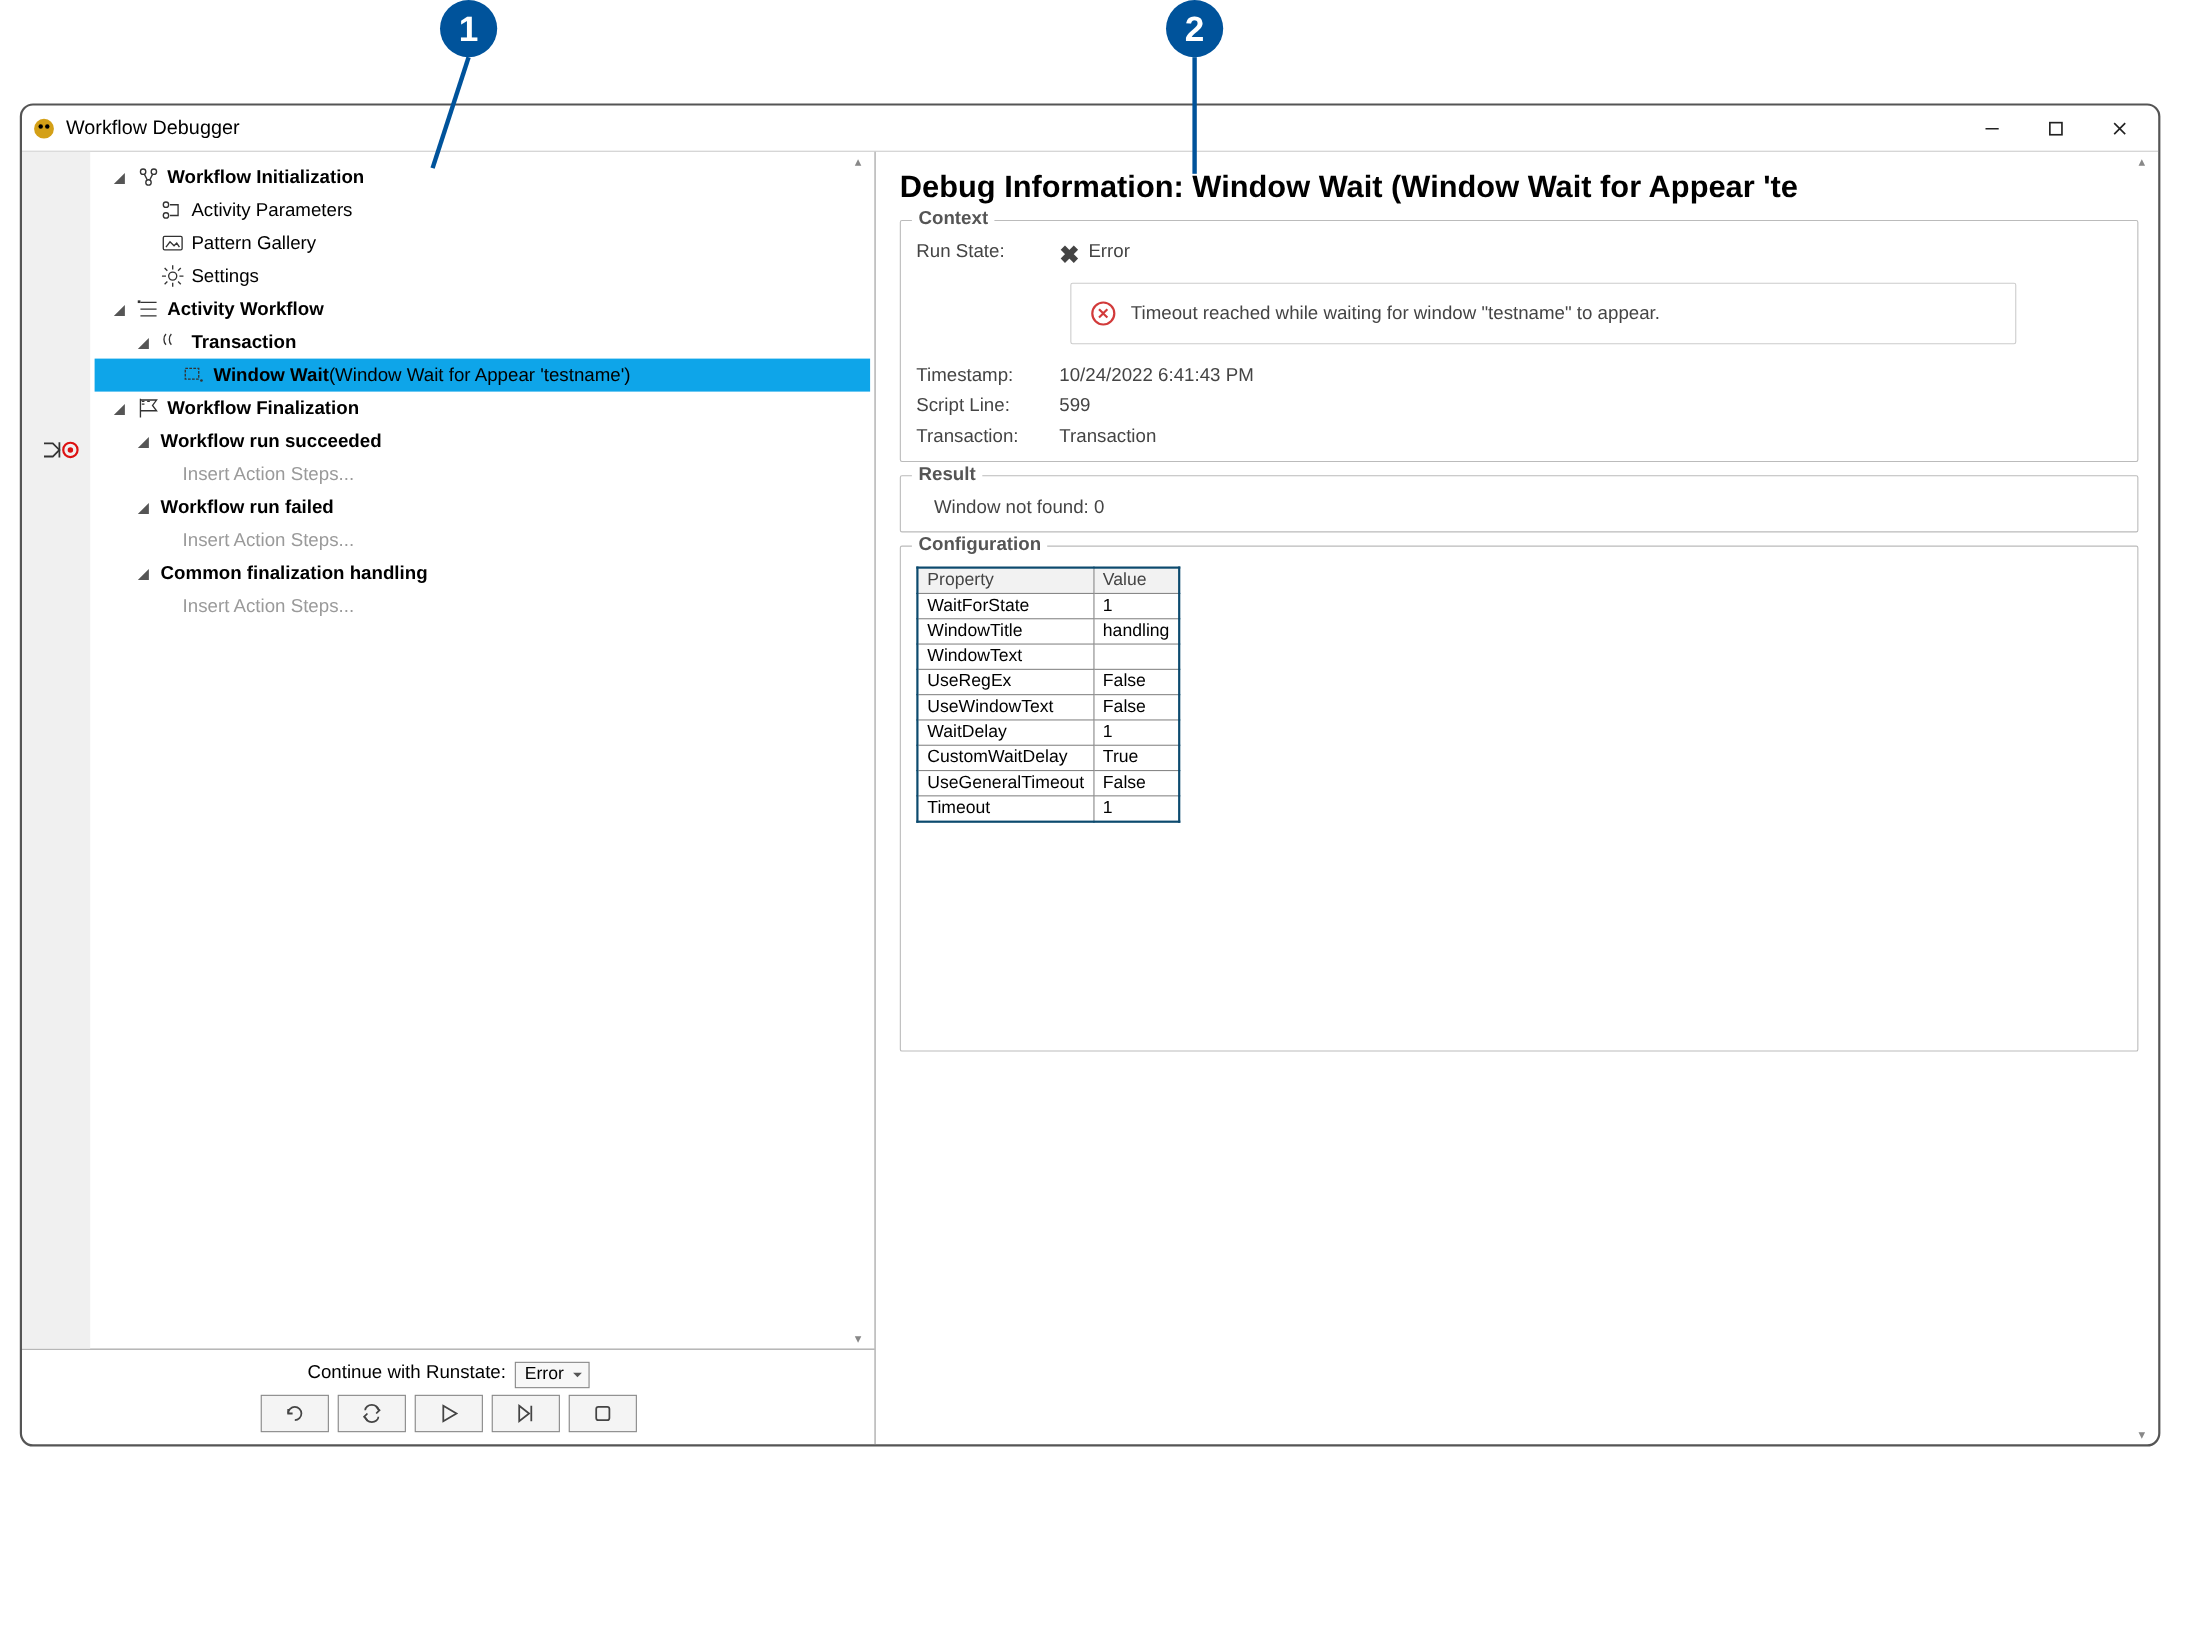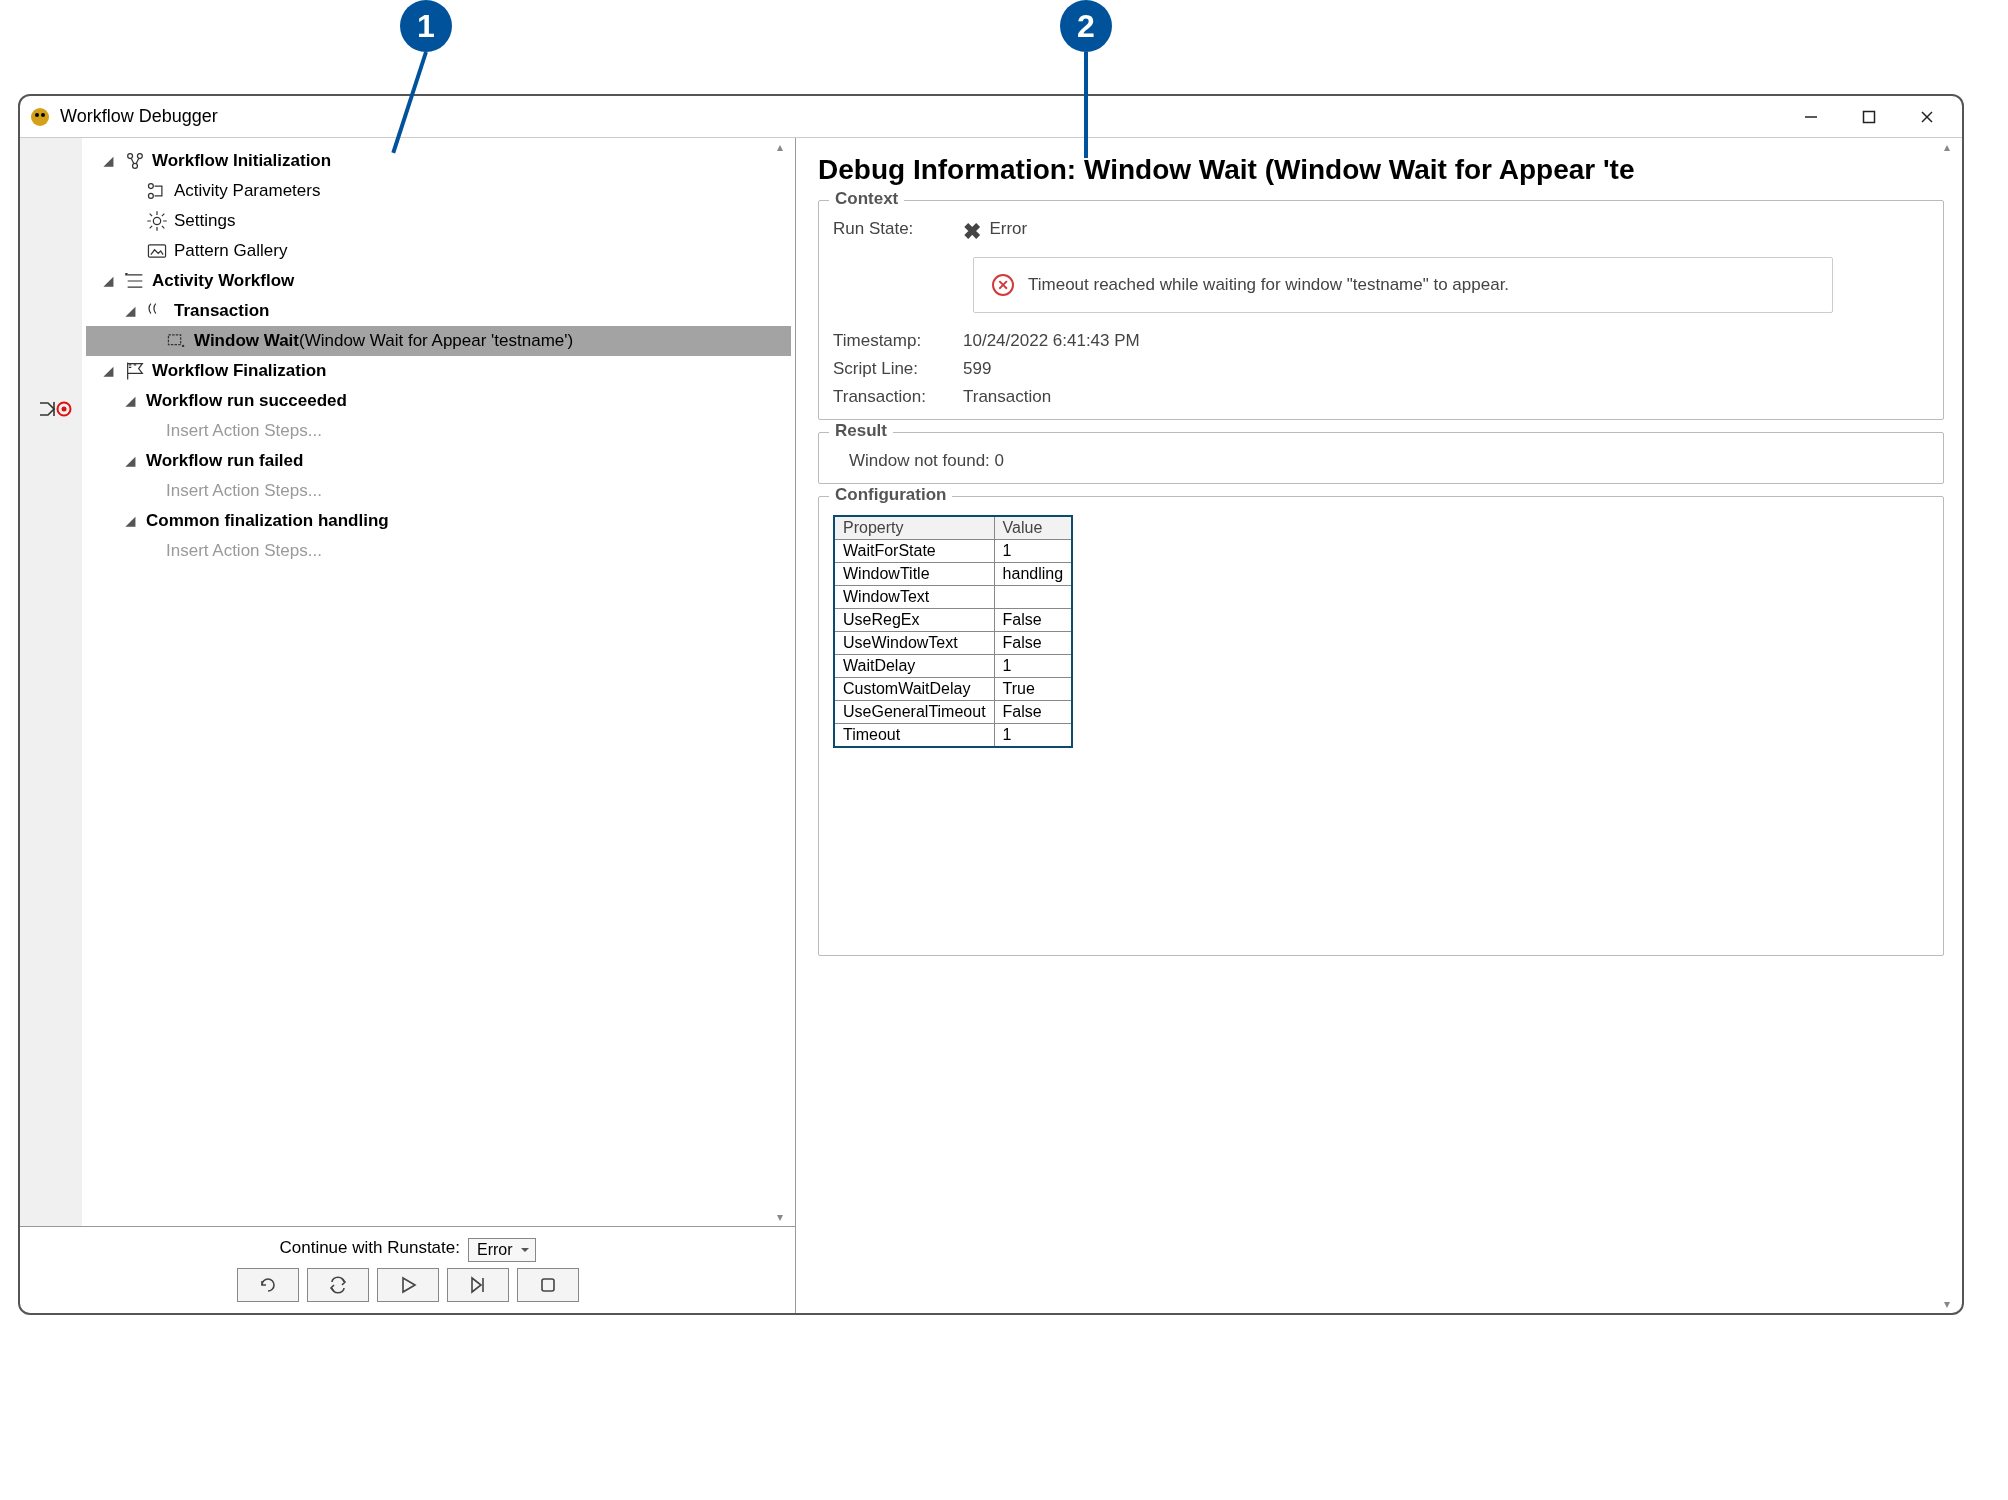--- a/index.html
+++ b/index.html
@@ -88,21 +88,21 @@
   font-size: 17px;
   position: relative;
 }
 .tree-node {
   display: flex; align-items: center;
   height: 30px;
   white-space: nowrap;
 }
 .tree-node.bold { font-weight: 700; }
 .tree-node.dim { color: #9a9a9a; }
-.tree-node.selected { background: #a3a3a3; }
+.tree-node.selected { background: #0ea5e9; }
 .exp {
   width: 16px; display: inline-block;
   color: #555; font-size: 12px; margin-right: 4px;
 }
 .node-icon {
   width: 22px; height: 18px;
   display: inline-flex; align-items: center; justify-content: center;
   margin-right: 6px;
 }
 .suffix { font-weight: 400; }
@@ -283,43 +283,43 @@
                   <circle cx="4" cy="5" r="2" fill="none" stroke="#333"></circle>
                   <circle cx="4" cy="13" r="2" fill="none" stroke="#333"></circle>
                   <path d="M7 5 L13 5 L13 13 L7 13" fill="none" stroke="#333"></path>
                 </svg>
               </span>
             <span>Activity Parameters</span>
           </div>
           <div class="tree-node" style="padding-left:60px;">
             <span class="node-icon">
                 <svg viewBox="0 0 18 18">
+                  <rect x="2" y="4" width="14" height="10" rx="1" fill="none" stroke="#333"></rect>
+                  <path d="M4 12 L7 8 L10 11 L12 9 L14 12" fill="none" stroke="#333"></path>
+                </svg>
+              </span>
+            <span>Pattern Gallery</span>
+          </div>
+          <div class="tree-node" style="padding-left:60px;">
+            <span class="node-icon">
+                <svg viewBox="0 0 18 18">
                   <circle cx="9" cy="9" r="3" fill="none" stroke="#333"></circle>
                   <g stroke="#333">
                     <line x1="9" y1="1" x2="9" y2="4"></line>
                     <line x1="9" y1="14" x2="9" y2="17"></line>
                     <line x1="1" y1="9" x2="4" y2="9"></line>
                     <line x1="14" y1="9" x2="17" y2="9"></line>
                     <line x1="3" y1="3" x2="5" y2="5"></line>
                     <line x1="13" y1="13" x2="15" y2="15"></line>
                     <line x1="15" y1="3" x2="13" y2="5"></line>
                     <line x1="5" y1="13" x2="3" y2="15"></line>
                   </g>
                 </svg>
               </span>
             <span>Settings</span>
-          </div>
-          <div class="tree-node" style="padding-left:60px;">
-            <span class="node-icon">
-                <svg viewBox="0 0 18 18">
-                  <rect x="2" y="4" width="14" height="10" rx="1" fill="none" stroke="#333"></rect>
-                  <path d="M4 12 L7 8 L10 11 L12 9 L14 12" fill="none" stroke="#333"></path>
-                </svg>
-              </span>
-            <span>Pattern Gallery</span>
           </div>
           <div class="tree-node bold" style="padding-left:18px;">
             <span class="exp">◢</span>
             <span class="node-icon">
                 <svg viewBox="0 0 18 18">
                   <path d="M3 4 H15 M3 9 H15 M3 14 H15" stroke="#333"></path>
                   <rect x="1" y="2.5" width="2" height="2" fill="#333"></rect>
                 </svg>
               </span>
             <span>Activity Workflow</span>

